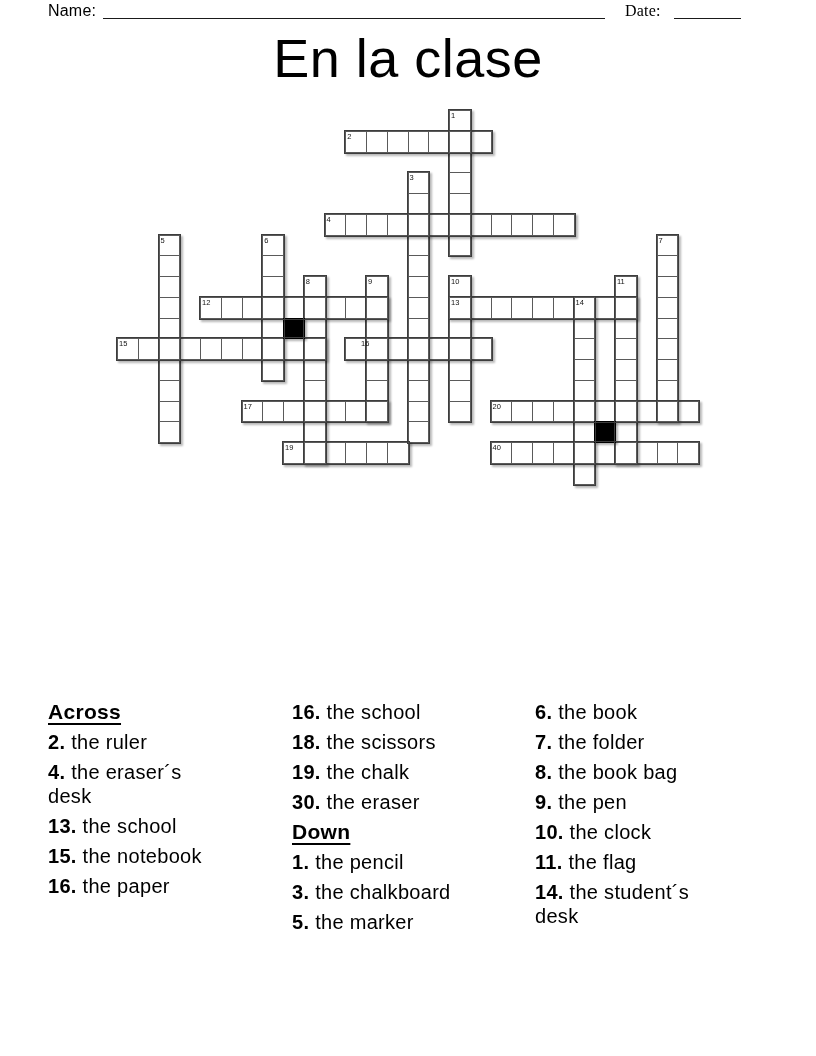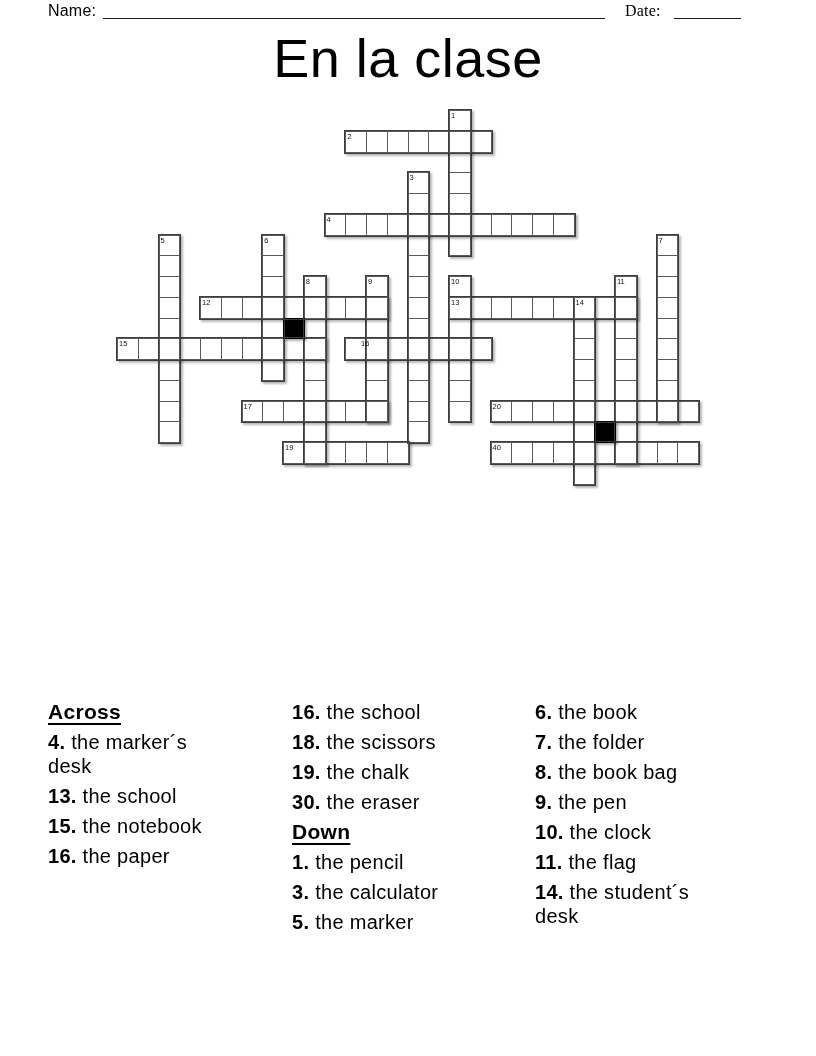--- a/index.html
+++ b/index.html
@@ -256,34 +256,35 @@
     <div class="cw-num" style="left: 492.5px; top: 402.5px;">20</div>
     <div class="cw-outline" style="left: 282px; top: 441px; width: 127.5px; height: 23.75px; border-color: rgb(61, 61, 61);"></div>
     <div class="cw-num" style="left: 285px; top: 444px;">19</div>
     <div class="cw-outline" style="left: 489.5px; top: 441px; width: 210.5px; height: 23.75px; border-color: rgb(61, 61, 61);"></div>
     <div class="cw-num" style="left: 492.5px; top: 444px;">40</div>
   </div>
 
 <div id="clues">
   <div class="clue-col" id="clue-col-1">
       <div class="clue-hdr">Across</div>
-      <div class="clue"><b>4.</b> <span class="clue-text">the marker´s
+      <div class="clue"><b>2.</b> <span class="clue-text">the ruler</span></div>
+      <div class="clue"><b>4.</b> <span class="clue-text">the eraser´s
 desk</span></div>
       <div class="clue"><b>13.</b> <span class="clue-text">the school</span></div>
       <div class="clue"><b>15.</b> <span class="clue-text">the notebook</span></div>
       <div class="clue"><b>16.</b> <span class="clue-text">the paper</span></div>
     </div>
   <div class="clue-col" id="clue-col-2">
       <div class="clue"><b>16.</b> <span class="clue-text">the school</span></div>
       <div class="clue"><b>18.</b> <span class="clue-text">the scissors</span></div>
       <div class="clue"><b>19.</b> <span class="clue-text">the chalk</span></div>
       <div class="clue"><b>30.</b> <span class="clue-text">the eraser</span></div>
       <div class="clue-hdr">Down</div>
       <div class="clue"><b>1.</b> <span class="clue-text">the pencil</span></div>
-      <div class="clue"><b>3.</b> <span class="clue-text">the calculator</span></div>
+      <div class="clue"><b>3.</b> <span class="clue-text">the chalkboard</span></div>
       <div class="clue"><b>5.</b> <span class="clue-text">the marker</span></div>
     </div>
   <div class="clue-col" id="clue-col-3">
       <div class="clue"><b>6.</b> <span class="clue-text">the book</span></div>
       <div class="clue"><b>7.</b> <span class="clue-text">the folder</span></div>
       <div class="clue"><b>8.</b> <span class="clue-text">the book bag</span></div>
       <div class="clue"><b>9.</b> <span class="clue-text">the pen</span></div>
       <div class="clue"><b>10.</b> <span class="clue-text">the clock</span></div>
       <div class="clue"><b>11.</b> <span class="clue-text">the flag</span></div>
       <div class="clue"><b>14.</b> <span class="clue-text">the student´s

